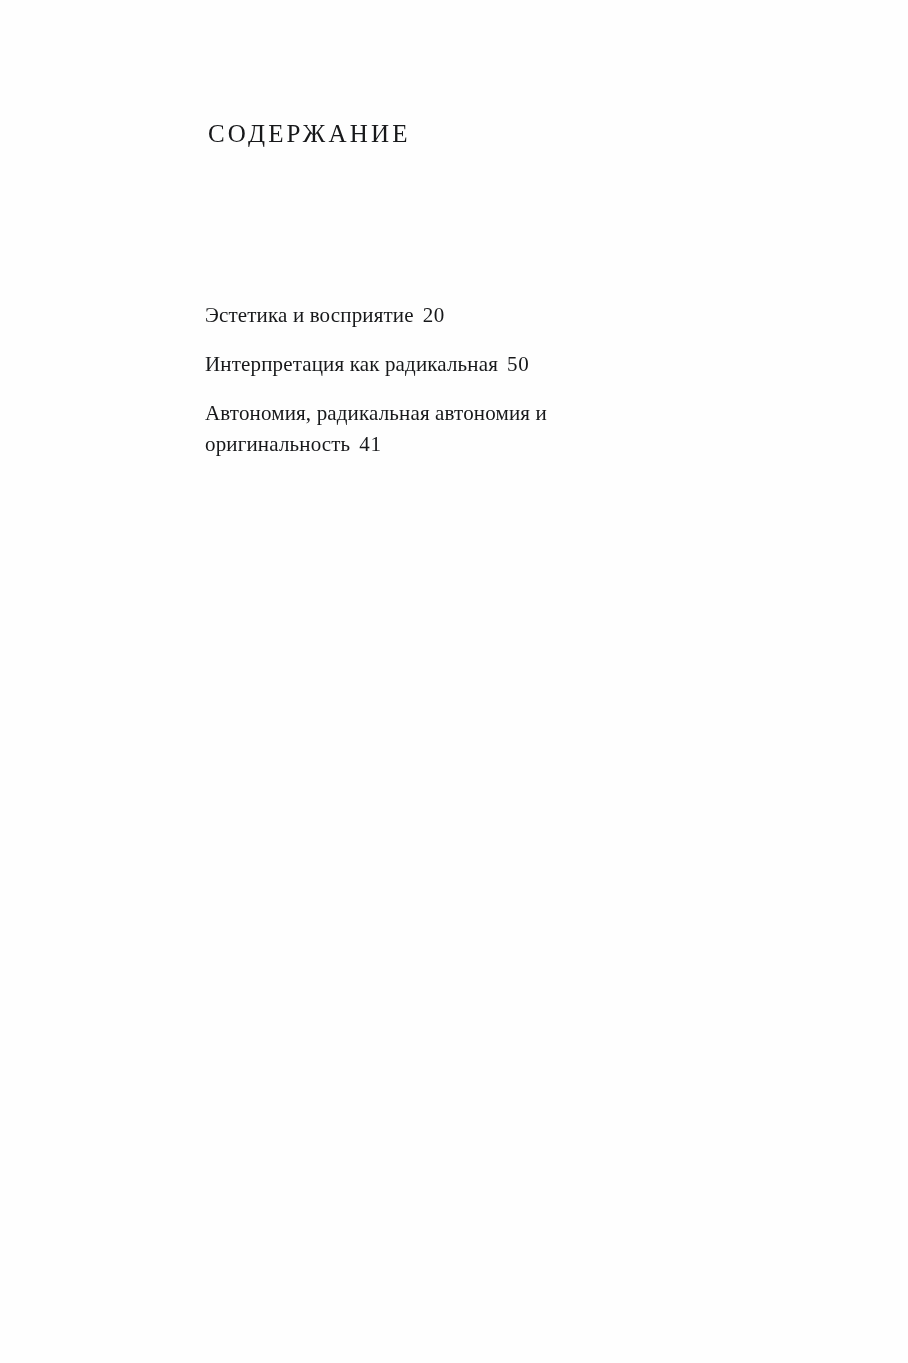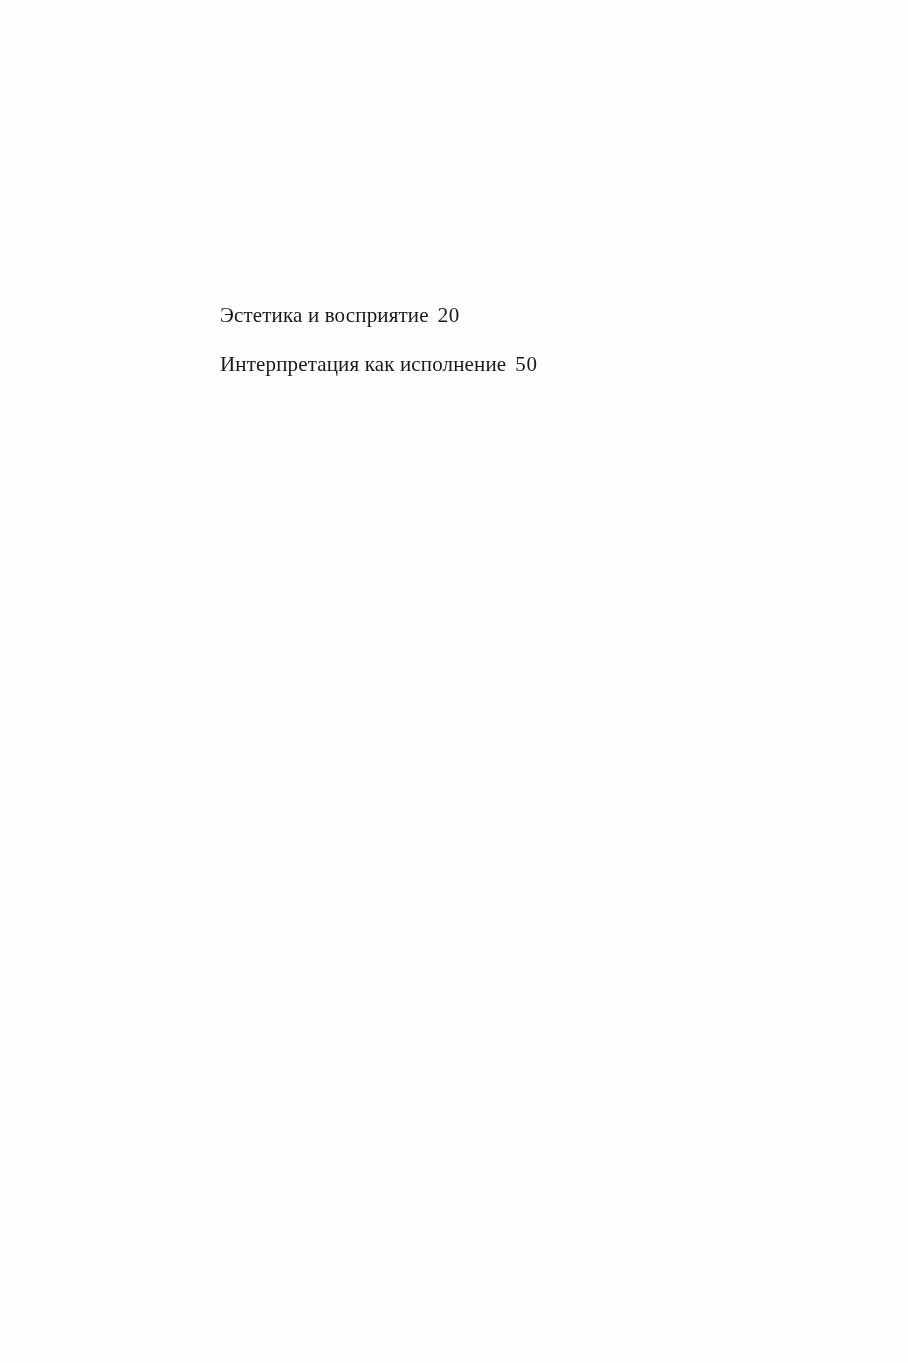--- a/index.html
+++ b/index.html
@@ -26,21 +26,21 @@
     top: 120px;
     font-family: "Liberation Serif", serif;
     font-size: 25px;
     letter-spacing: 3.2px;
     color: #17181a;
     font-weight: 400;
     white-space: nowrap;
   }
   .toc-list {
     position: absolute;
-    left: 220px;
+    left: 205px;
     top: 300px;
     width: 470px;
     margin: 0;
     padding: 0;
     list-style: none;
   }
   .toc-entry {
     font-family: "Liberation Serif", serif;
     font-size: 21px;
     line-height: 31px;
@@ -55,23 +55,27 @@
     display: inline;
     margin-left: 9px;
     letter-spacing: 0.6px;
   }
 </style>
 </head>
 <body>
 
 <div class="page">
 
+  <div class="toc-heading">СОДЕРЖАНИЕ</div>
 
   <ul class="toc-list">
     <li class="toc-entry">
       <span class="toc-title">Эстетика и восприятие</span><span class="toc-page">20</span>
     </li>
     <li class="toc-entry">
-      <span class="toc-title">Интерпретация как исполнение</span><span class="toc-page">50</span>
+      <span class="toc-title">Интерпретация как радикальная</span><span class="toc-page">50</span>
+    </li>
+    <li class="toc-entry">
+      <span class="toc-title">Автономия, радикальная автономия и оригинальность</span><span class="toc-page">41</span>
     </li>
   </ul>
 
 </div>
 
 </body></html>

